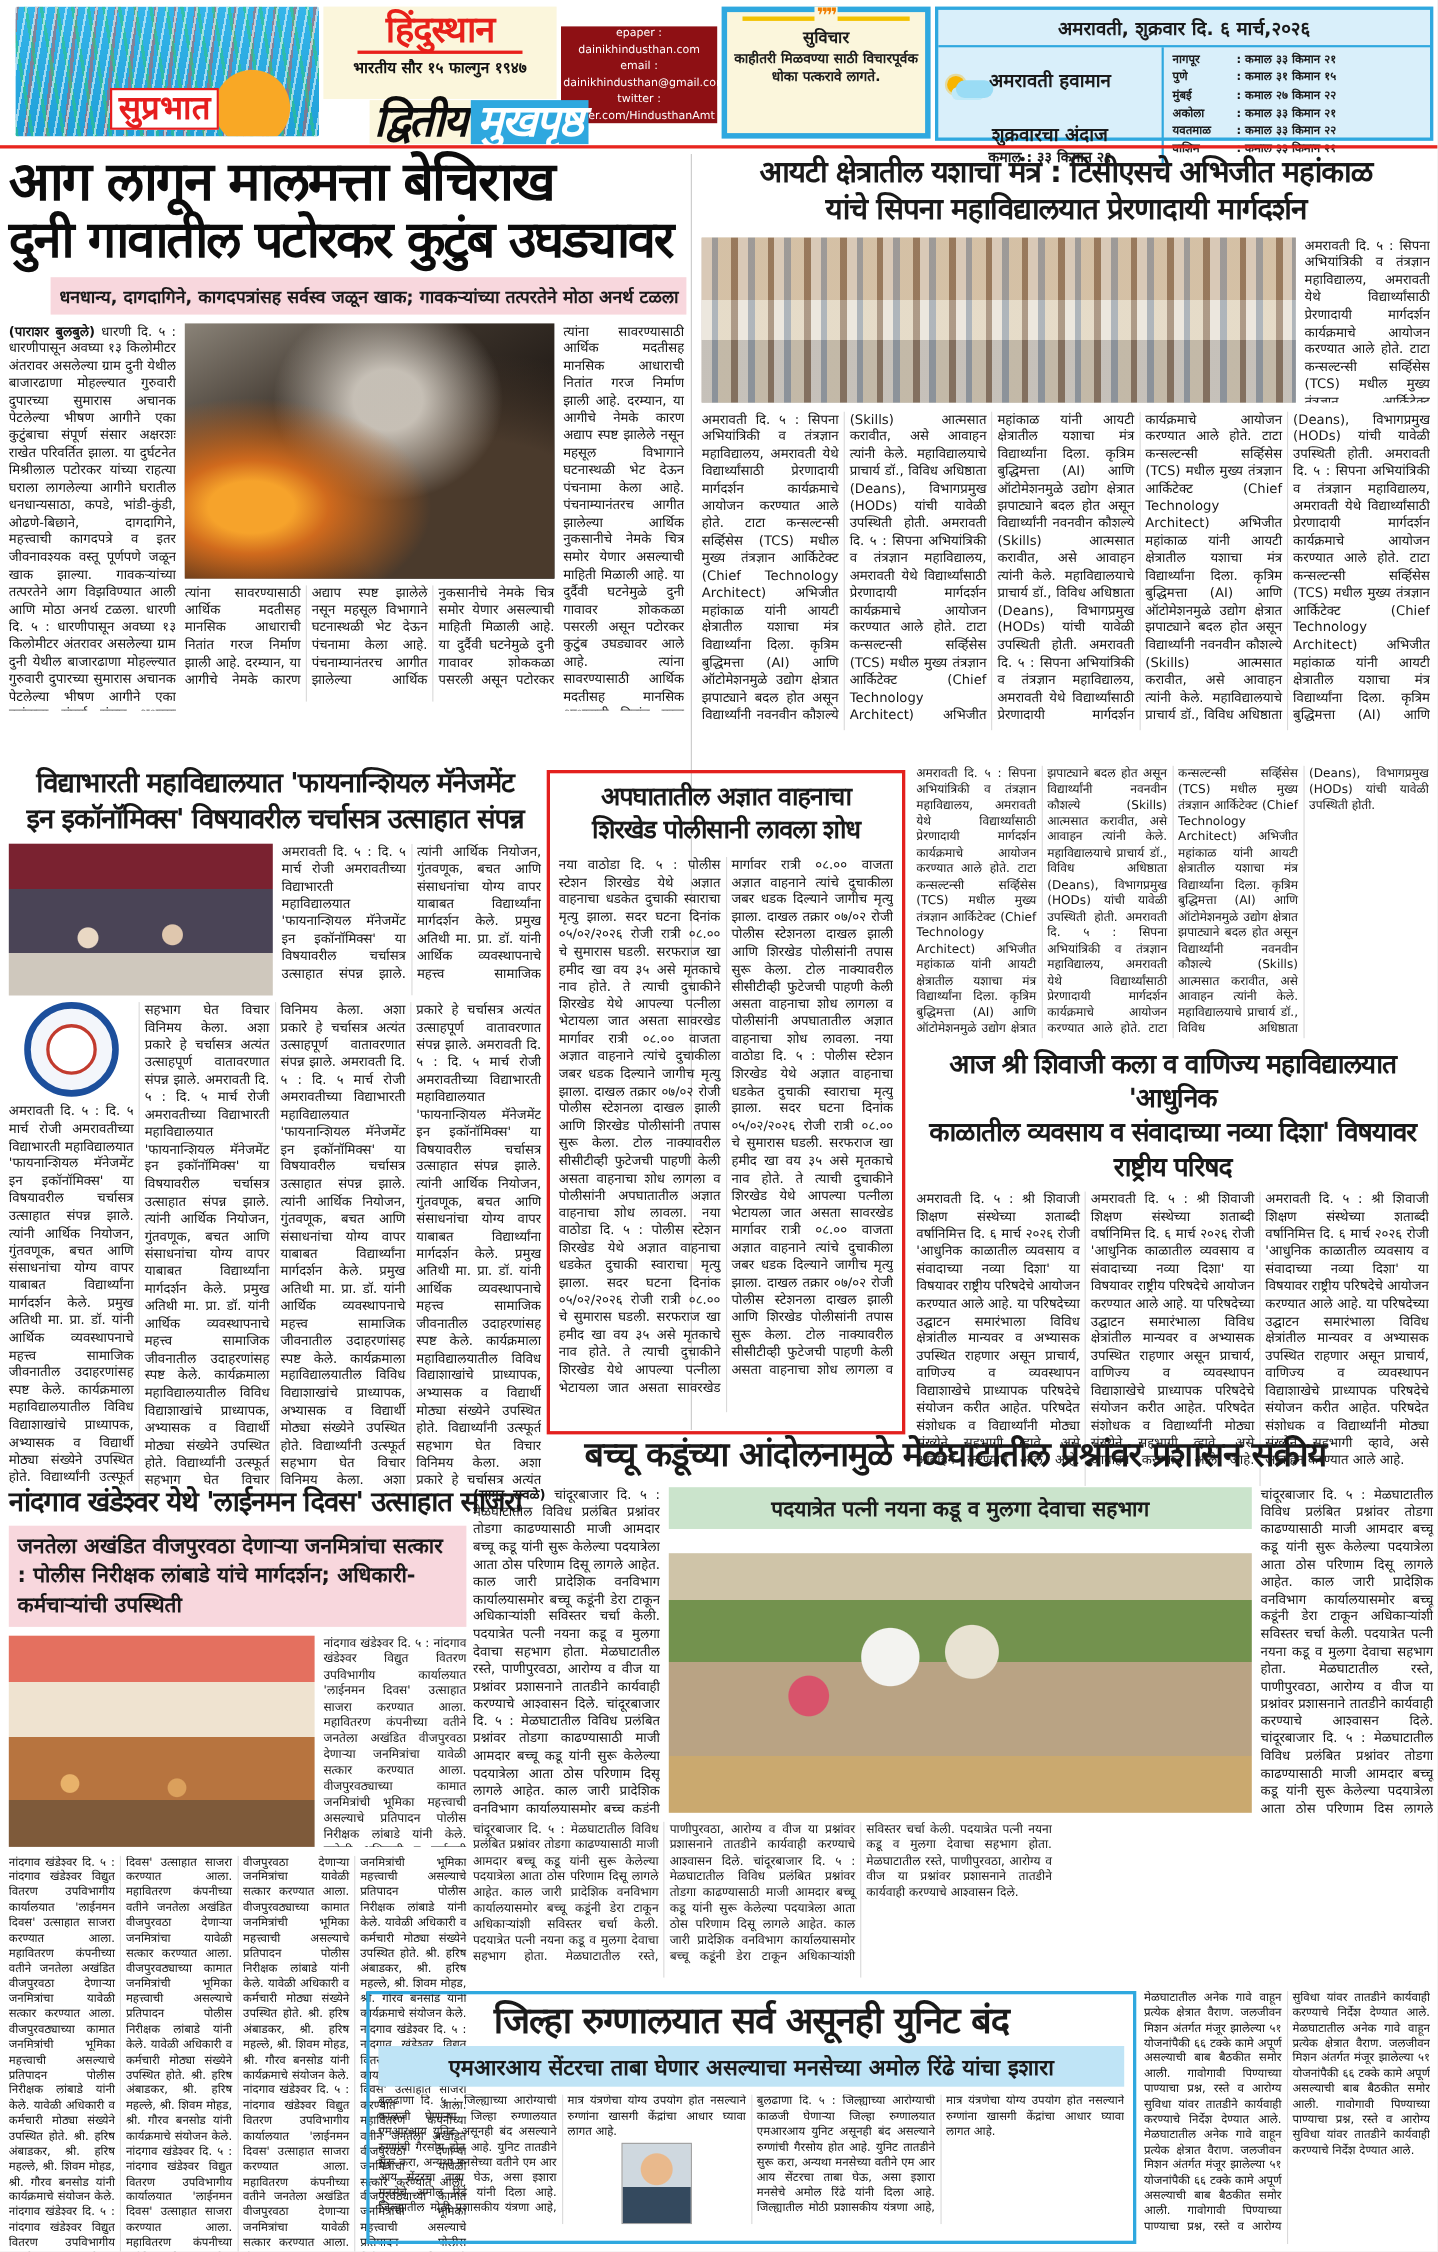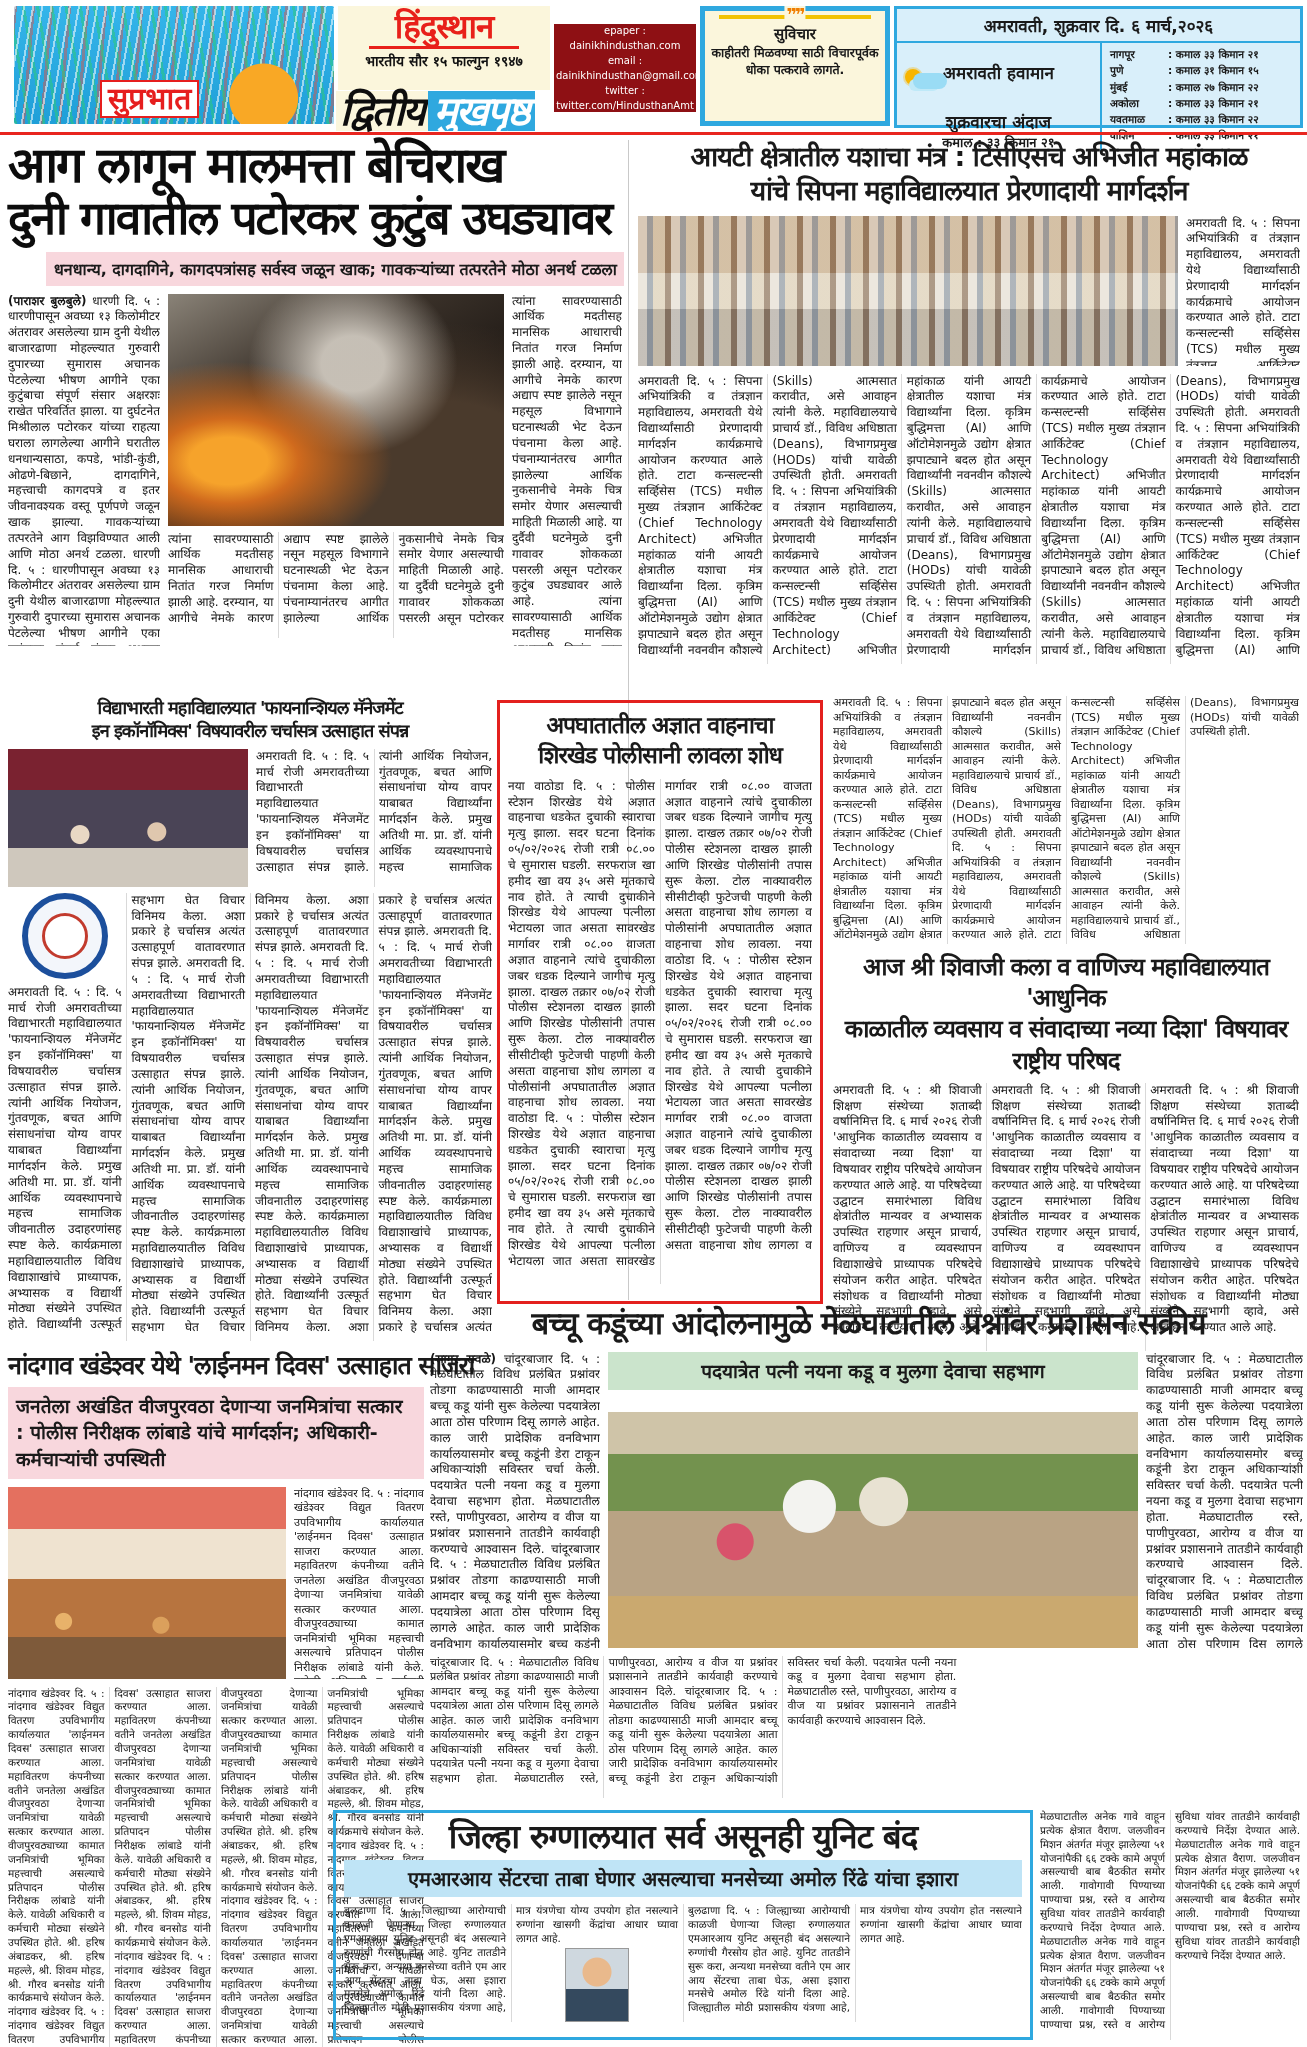--- a/index.html
+++ b/index.html
@@ -7,21 +7,21 @@
   #page {
     position:relative; width:1307px; height:2047px; background:#fff;
     font-family:"DejaVu Sans", sans-serif; color:#1a1a1a; overflow:hidden;
     margin:0 auto;
   }
   .abs { position:absolute; }
 
   
   #header { left:0; top:0; width:1307px; height:132px; display:flex; gap:4px; padding:6px 4px 4px 14px; }
   .art {
-    width:320px; height:118px; border-radius:2px; position:relative; overflow:hidden;
+    width:276px; height:118px; border-radius:2px; position:relative; overflow:hidden;
     background:
       radial-gradient(circle at 78% 78%, #f9a825 0 34px, rgba(249,168,37,0) 35px),
       repeating-linear-gradient(100deg, rgba(255,255,255,.55) 0 2px, rgba(255,255,255,0) 2px 9px),
       repeating-linear-gradient(80deg, rgba(46,204,113,.5) 0 3px, rgba(0,0,0,0) 3px 14px),
       repeating-linear-gradient(95deg, rgba(231,76,60,.45) 0 3px, rgba(0,0,0,0) 3px 18px),
       linear-gradient(180deg,#35b5ea,#1f9fd8);
   }
   .art .greet {
     position:absolute; left:86px; bottom:6px; font-size:30px; font-weight:bold; color:#e61e1e;
     background:#fff; padding:0 6px; border:2px solid #e61e1e; line-height:1.15;
@@ -86,21 +86,21 @@
   .group-photo { width:540px; height:150px;
     background:
       repeating-linear-gradient(90deg, rgba(255,255,255,.5) 0 9px, rgba(140,160,185,.55) 9px 15px, rgba(240,230,210,.55) 15px 27px, rgba(120,90,70,.45) 27px 33px),
       linear-gradient(180deg, #b3936f 0 38%, #d9cfbd 38% 62%, #8c8274 62% 100%);
   }
   #sipna .side { flex:1; height:150px; }
   #sipna .cols5 { column-count:5; height:290px; margin-top:8px; }
 
   
   #vidya { left:8px; top:696px; width:484px; }
-  #vidya .hl { font-size:18px; font-weight:900; text-align:center; line-height:1.3; letter-spacing:-1px; }
+  #vidya .hl { font-size:25px; font-weight:900; text-align:center; line-height:1.3; letter-spacing:-1px; }
   #vidya .row { display:flex; gap:8px; margin-top:6px; }
   .vidya-photo { width:240px; height:138px;
     background:
       radial-gradient(circle at 30% 62%, #e9d8c4 0 9px, rgba(0,0,0,0) 10px),
       radial-gradient(circle at 62% 60%, #dfc7ae 0 9px, rgba(0,0,0,0) 10px),
       linear-gradient(180deg, #7a2230 0 30%, #4a4456 30% 72%, #cfc8bd 72% 100%);
   }
   #vidya .beside { flex:1; height:138px; column-count:2; }
   #vidya .cols4 { column-count:4; height:448px; margin-top:6px; }
   .emblem { width:86px; height:86px; border-radius:50%; border:6px solid #1c4f9c; background:#f3f6fb; margin:0 auto 6px;

